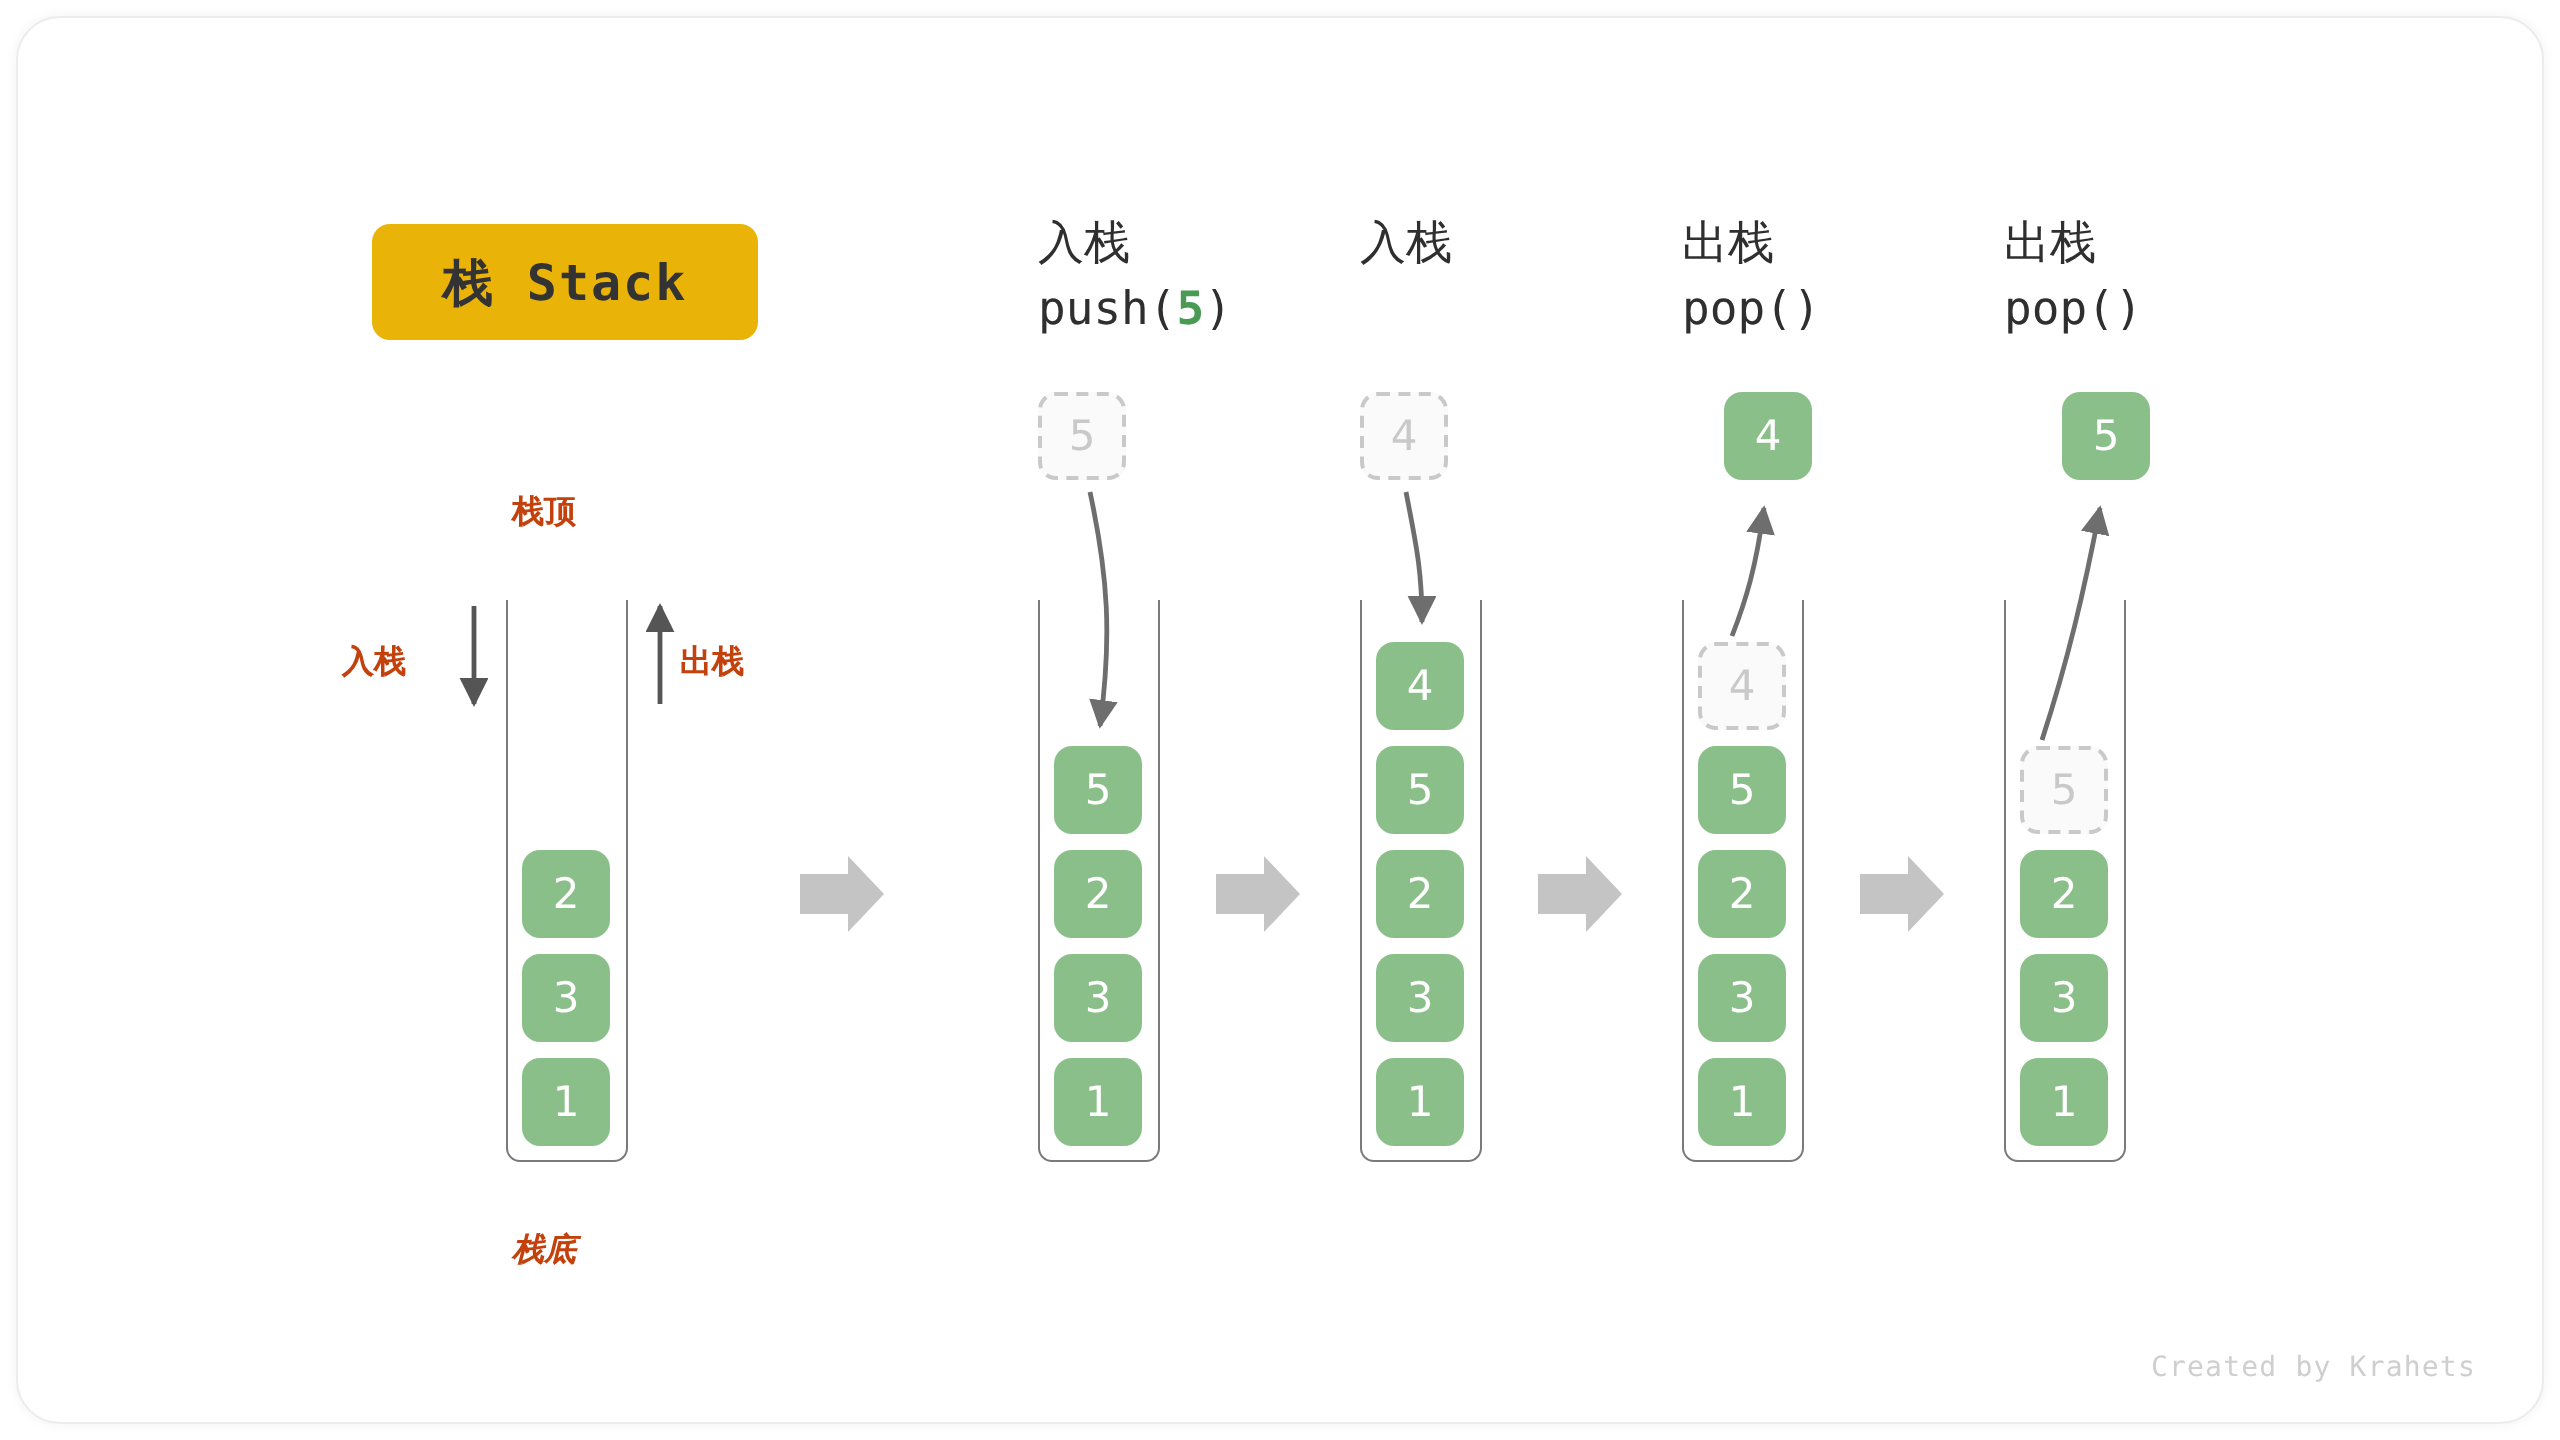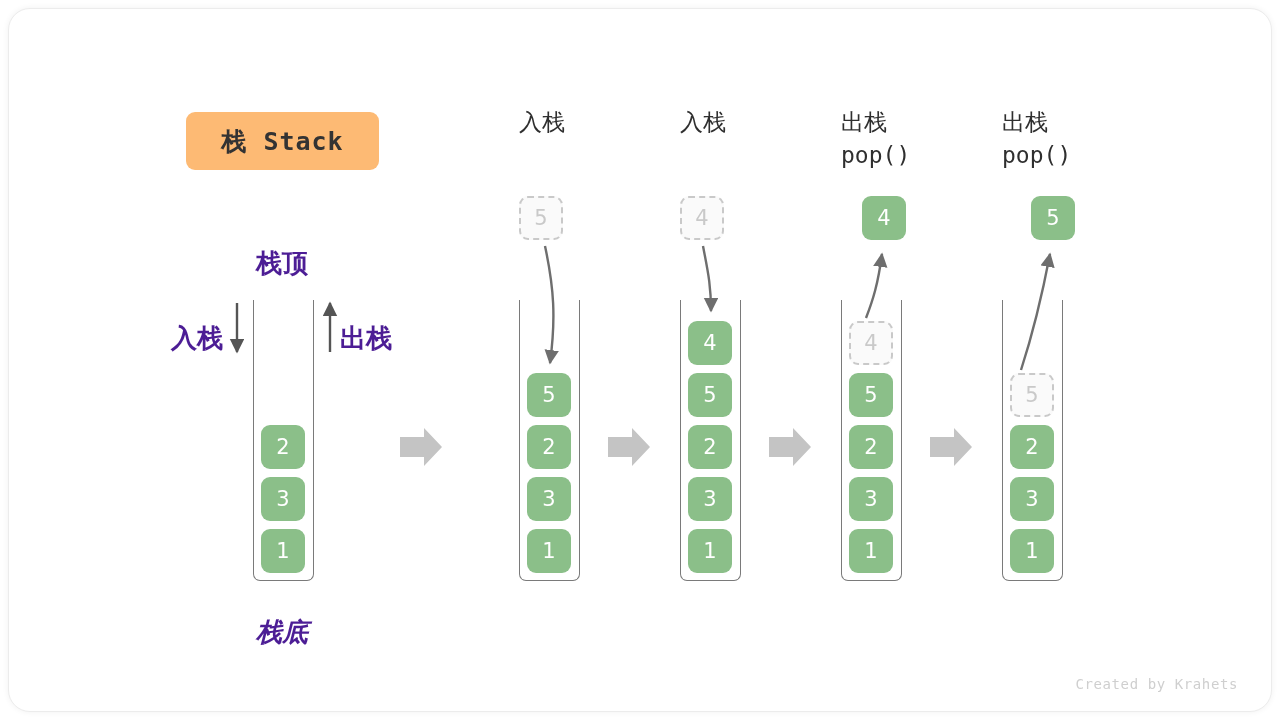--- a/index.html
+++ b/index.html
@@ -30,21 +30,21 @@
     box-shadow: 0 0 6px rgba(0,0,0,0.06);
   }
 
   
   .title-chip {
     position: absolute;
     left: 186px;
     top: 112px;
     width: 193px;
     height: 58px;
-    background: #fdba74;
+    background: #eab308;
     border-radius: 9px;
     display: flex;
     align-items: center;
     justify-content: center;
     color: #333333;
     font-size: 25px;
     font-weight: bold;
     letter-spacing: 1px;
     font-family: "DejaVu Sans Mono", "Liberation Mono", monospace;
   }
@@ -101,22 +101,22 @@
   }
   .cell.ghost {
     background: #fafafa;
     color: #c9c9c9;
     border: 2px dashed #c9c9c9;
   }
 
   
   .lbl {
     position: absolute;
-    color: #4c1d95;
-    font-size: 26px;
+    color: #c2410c;
+    font-size: 16px;
     font-weight: bold;
     white-space: nowrap;
     font-family: "DejaVu Sans", "Liberation Sans", sans-serif;
   }
 
   .credit {
     position: absolute;
     right: 42px;
     bottom: 28px;
     color: #cfcfcf;
@@ -146,20 +146,21 @@
   <div class="lbl" style="left:171px; top:321px;">入栈</div>
   <div class="lbl" style="left:340px; top:321px;">出栈</div>
 
   <div class="stack-col" style="left:253px; top:300px; width:61px; height:281px;"></div>
   <div class="cell solid" style="left:261px; top:425px;">2</div>
   <div class="cell solid" style="left:261px; top:477px;">3</div>
   <div class="cell solid" style="left:261px; top:529px;">1</div>
 
   <div class="op-head" style="left:519px; top:106px;">
     <div class="op-cn">入栈</div>
+    <div class="op-code"><span>push(</span><span class="op-arg">5</span><span>)</span></div>
   </div>
   <div class="cell ghost" style="left:519px; top:196px;">5</div>
   <div class="stack-col" style="left:519px; top:300px; width:61px; height:281px;"></div>
   <div class="cell solid" style="left:527px; top:373px;">5</div>
   <div class="cell solid" style="left:527px; top:425px;">2</div>
   <div class="cell solid" style="left:527px; top:477px;">3</div>
   <div class="cell solid" style="left:527px; top:529px;">1</div>
 
   <div class="op-head" style="left:680px; top:106px;">
     <div class="op-cn">入栈</div>

